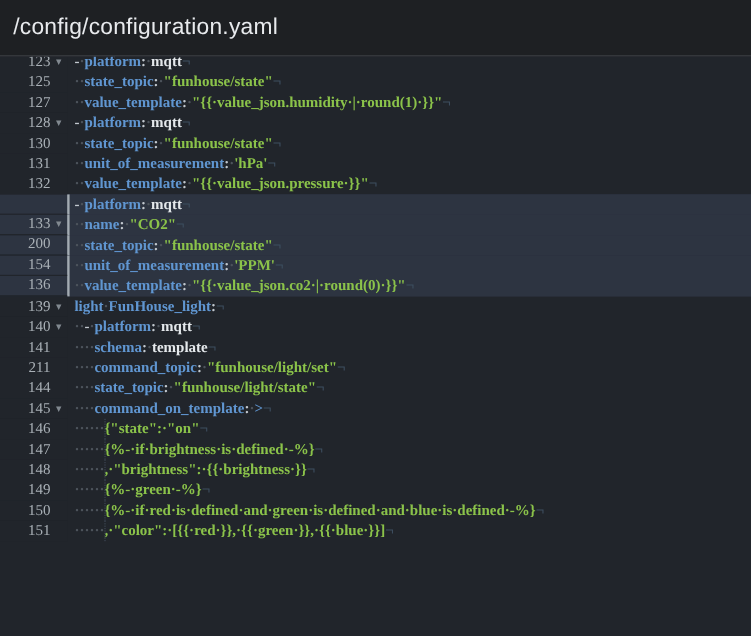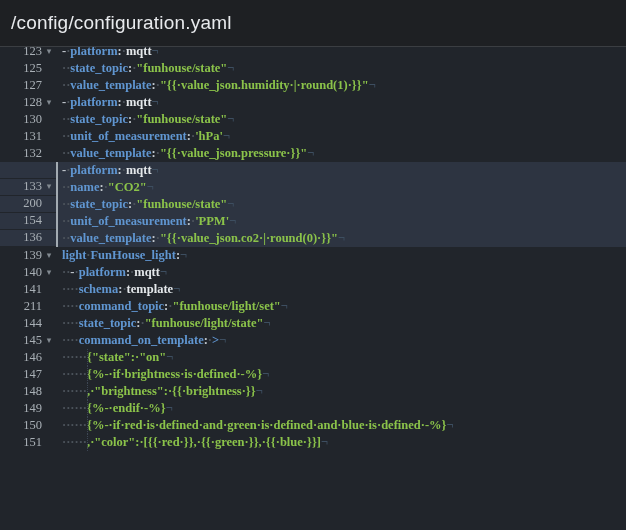--- a/index.html
+++ b/index.html
@@ -82,18 +82,18 @@
         <div class="row sel"><div class="gutter">137</div><div class="code"><span class="t-ws">··</span><span class="t-key">value_template</span><span class="t-punct">:</span><span class="t-ws">·</span><span class="t-str">"{{·value_json.co2·|·round(0)·}}"</span><span class="t-eol">¬</span></div></div>
         <div class="row"><div class="gutter">139<span class="fold">▾</span></div><div class="code"><span class="t-key">light</span><span class="t-ws">·</span><span class="t-key">FunHouse_light</span><span class="t-punct">:</span><span class="t-eol">¬</span></div></div>
         <div class="row"><div class="gutter">140<span class="fold">▾</span></div><div class="code"><span class="t-ws">··</span><span class="t-dash">-</span><span class="t-ws">·</span><span class="t-key">platform</span><span class="t-punct">:</span><span class="t-ws">·</span><span class="t-atom">mqtt</span><span class="t-eol">¬</span></div></div>
         <div class="row"><div class="gutter">141</div><div class="code"><span class="t-ws">····</span><span class="t-key">schema</span><span class="t-punct">:</span><span class="t-ws">·</span><span class="t-atom">template</span><span class="t-eol">¬</span></div></div>
         <div class="row"><div class="gutter">211</div><div class="code"><span class="t-ws">····</span><span class="t-key">command_topic</span><span class="t-punct">:</span><span class="t-ws">·</span><span class="t-str">"funhouse/light/set"</span><span class="t-eol">¬</span></div></div>
         <div class="row"><div class="gutter">144</div><div class="code"><span class="t-ws">····</span><span class="t-key">state_topic</span><span class="t-punct">:</span><span class="t-ws">·</span><span class="t-str">"funhouse/light/state"</span><span class="t-eol">¬</span></div></div>
         <div class="row"><div class="gutter">145<span class="fold">▾</span></div><div class="code"><span class="t-ws">····</span><span class="t-key">command_on_template</span><span class="t-punct">:</span><span class="t-ws">·</span><span class="t-key">&gt;</span><span class="t-eol">¬</span></div></div>
         <div class="row"><div class="gutter">146</div><div class="code"><span class="gl"></span><span class="t-ws">······</span><span class="t-str">{"state":·"on"</span><span class="t-eol">¬</span></div></div>
         <div class="row"><div class="gutter">147</div><div class="code"><span class="gl"></span><span class="t-ws">······</span><span class="t-str">{%-·if·brightness·is·defined·-%}</span><span class="t-eol">¬</span></div></div>
         <div class="row"><div class="gutter">148</div><div class="code"><span class="gl"></span><span class="t-ws">······</span><span class="t-str">,·"brightness":·{{·brightness·}}</span><span class="t-eol">¬</span></div></div>
-        <div class="row"><div class="gutter">149</div><div class="code"><span class="gl"></span><span class="t-ws">······</span><span class="t-str">{%-·endif·-%}</span><span class="t-eol">¬</span></div></div>
+        <div class="row"><div class="gutter">149</div><div class="code"><span class="gl"></span><span class="t-ws">······</span><span class="t-str">{%-·green·-%}</span><span class="t-eol">¬</span></div></div>
         <div class="row"><div class="gutter">150</div><div class="code"><span class="gl"></span><span class="t-ws">······</span><span class="t-str">{%-·if·red·is·defined·and·green·is·defined·and·blue·is·defined·-%}</span><span class="t-eol">¬</span></div></div>
         <div class="row clip-bottom"><div class="gutter">151</div><div class="code"><span class="gl"></span><span class="t-ws">······</span><span class="t-str">,·"color":·[{{·red·}},·{{·green·}},·{{·blue·}}]</span><span class="t-eol">¬</span></div></div>
       </div>
   </div>
 </div>
 
 </body></html>

